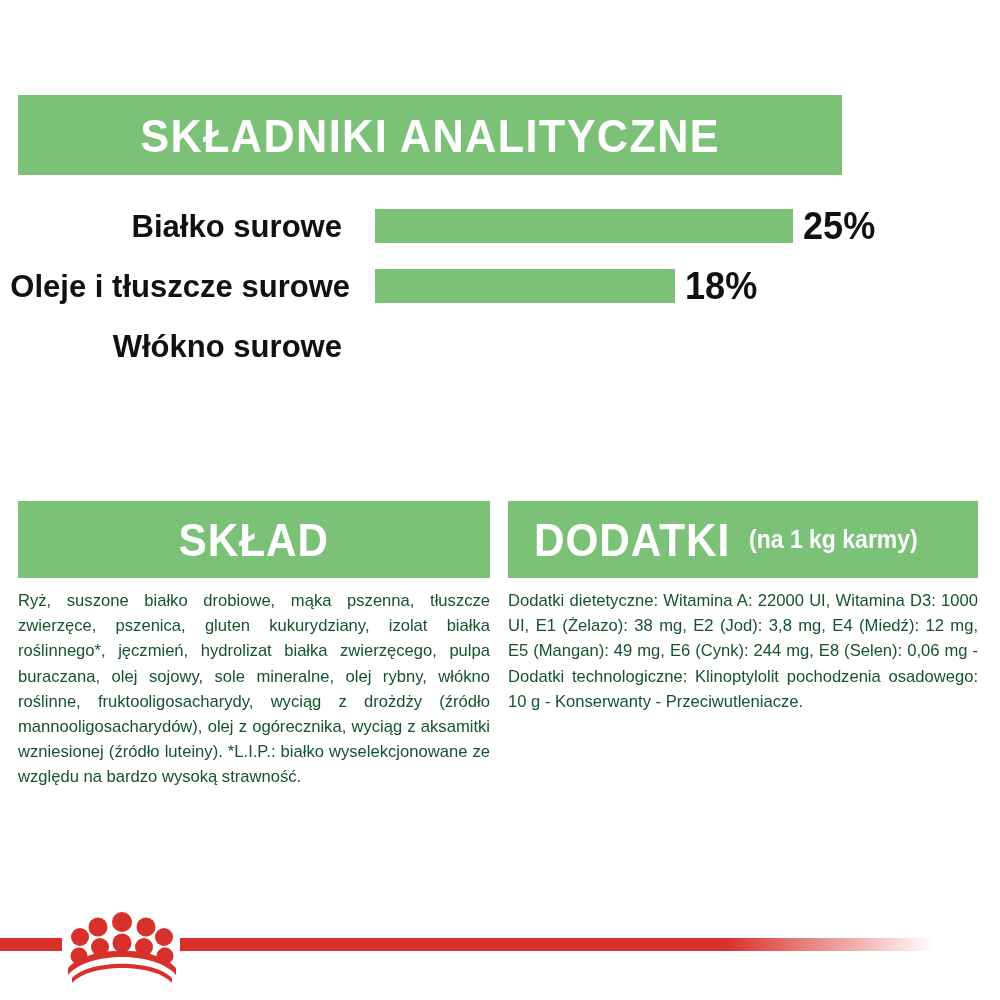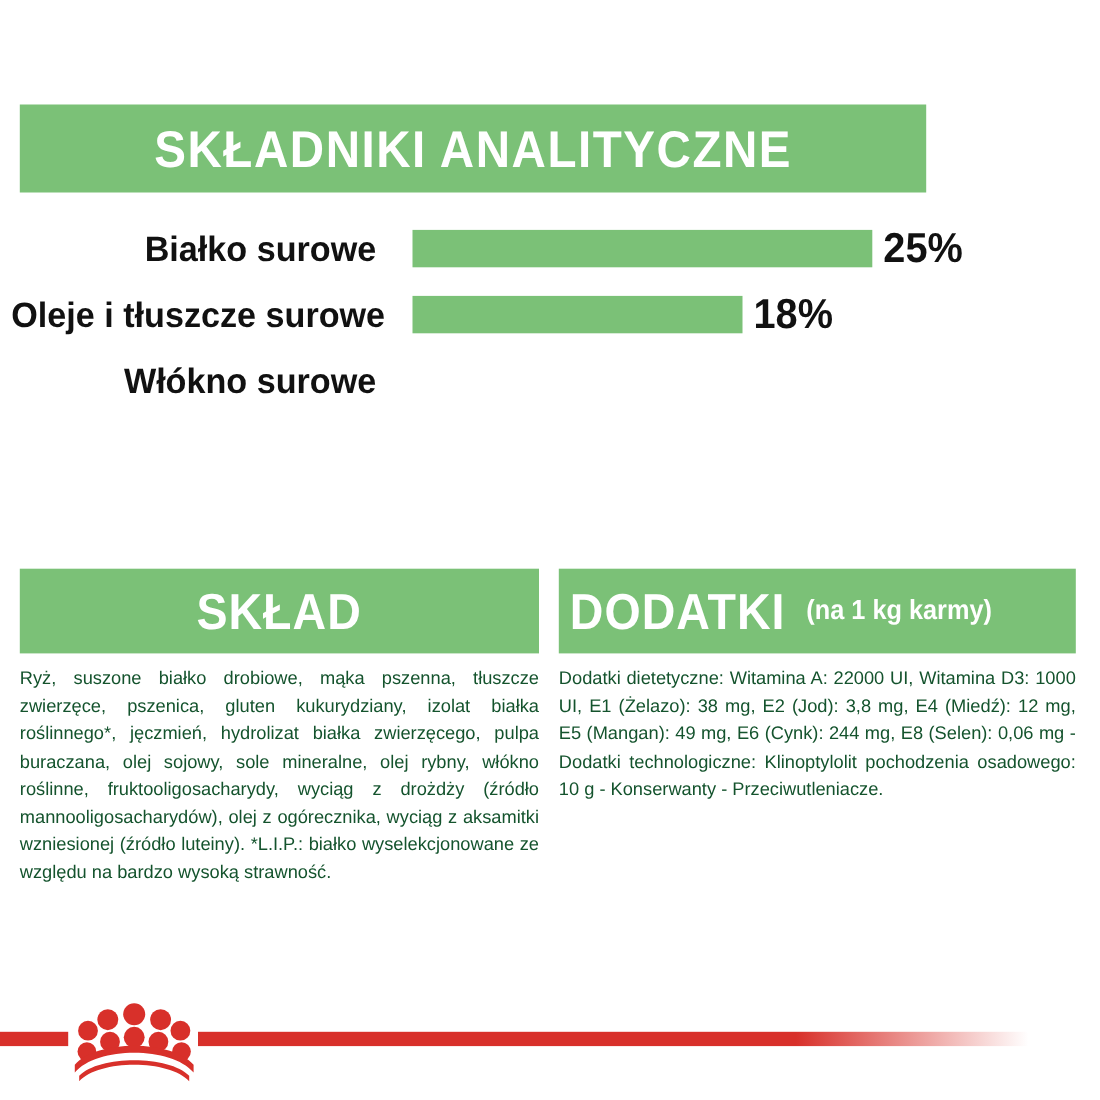--- a/index.html
+++ b/index.html
@@ -85,34 +85,33 @@
     font-size: 38px;
     white-space: nowrap;
     transform: scaleX(0.95);
     transform-origin: left center;
   }
 
   
   .section-col {
     position: absolute;
     top: 501px;
-    margin-top: 16px;
   }
   .section-col.left  { left: 18px;  width: 472px; }
   .section-col.right { left: 508px; width: 470px; }
 
   .section-head {
     height: 77px;
     background: #7BC177;
     display: flex;
     align-items: center;
     overflow: hidden;
   }
   .section-head.center { justify-content: center; }
-  .section-head.left-align { justify-content: flex-start; padding-left: 10px; box-sizing: border-box; }
+  .section-head.left-align { justify-content: flex-start; padding-left: 26px; box-sizing: border-box; }
 
   .section-head .head-main {
     color: #ffffff;
     font-family: "Liberation Sans Narrow", "Liberation Sans", sans-serif;
     font-weight: bold;
     font-size: 46px;
     letter-spacing: 1px;
     transform: scaleX(0.92);
     transform-origin: left center;
     white-space: nowrap;

